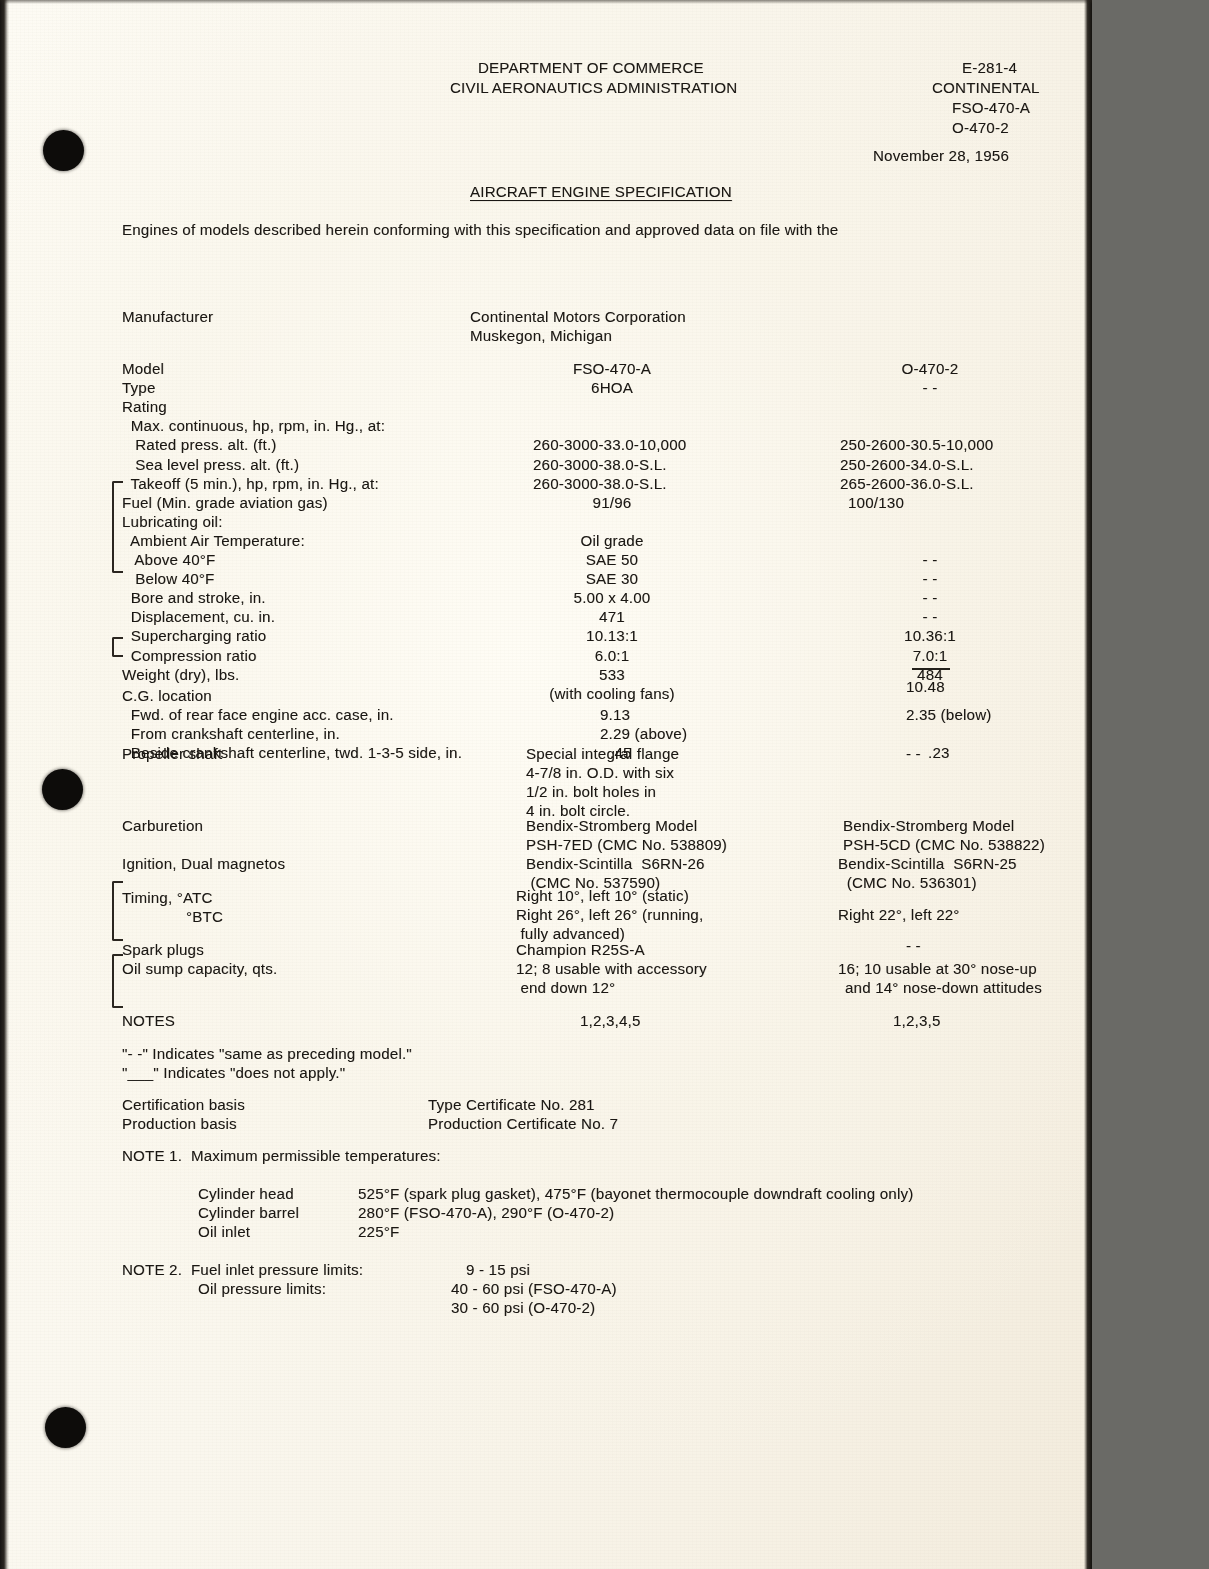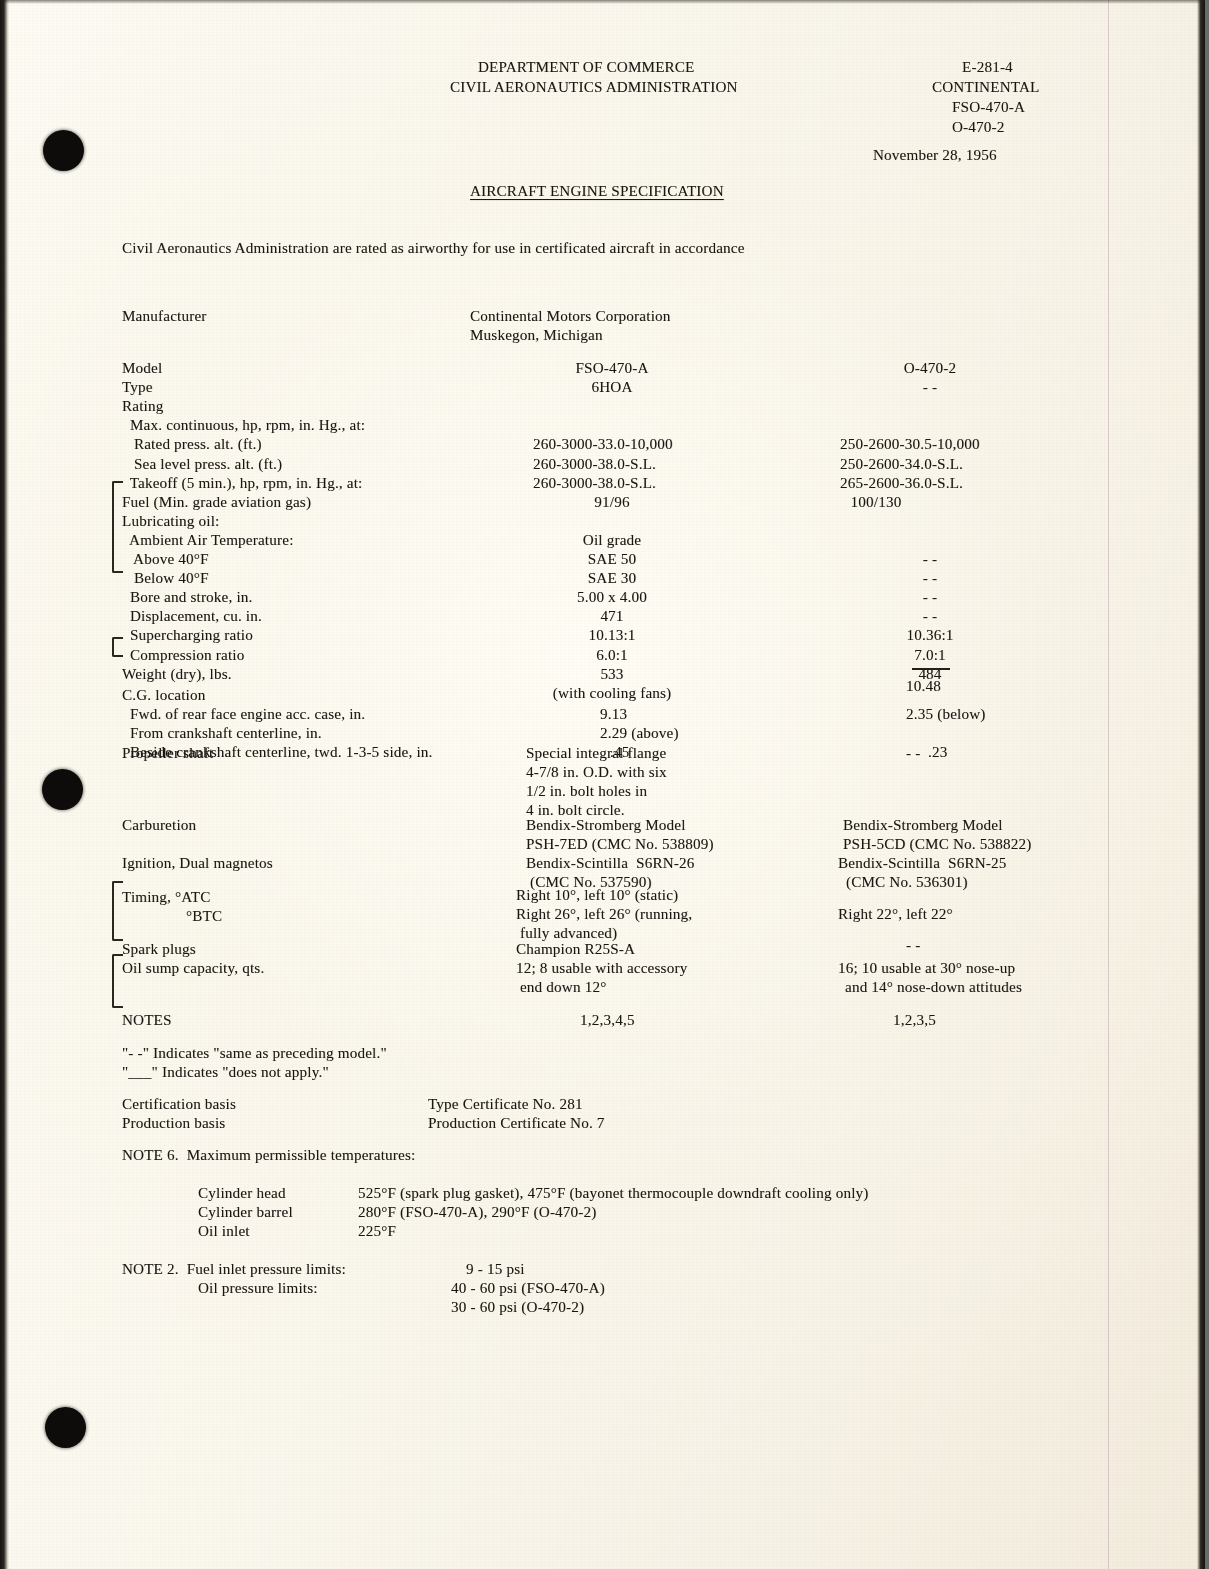--- a/index.html
+++ b/index.html
@@ -3,25 +3,25 @@
 <meta charset="utf-8">
 <title>Aircraft Engine Specification E-281-4</title>
 <style>
   html, body {
     margin: 0;
     padding: 0;
     background: #6a6a66;
   }
   #page {
     position: relative;
-    width: 1205px;
+    width: 1092px;
     height: 1569px;
     overflow: hidden;
     background: #fbf8ef;
-    font-family: Liberation Serif, serif;
+    font-family: Liberation Sans, sans-serif;
     color: #1a1713;
   }
   
   .paper-tone {
     position: absolute;
     inset: 0;
     background:
       radial-gradient(ellipse 70% 55% at 48% 42%, rgba(255,253,246,0.95) 0%, rgba(250,246,234,0.5) 55%, rgba(240,234,218,0.0) 100%),
       linear-gradient(105deg, #fdfbf4 0%, #faf7ee 38%, #f7f2e6 72%, #f3ecdd 100%);
     pointer-events: none;
@@ -116,21 +116,21 @@
     <div class="t" style="left:450px; top:80px;">CIVIL AERONAUTICS ADMINISTRATION</div>
 
     <div class="t" style="left:962px; top:60px;">E-281-4</div>
     <div class="t" style="left:932px; top:80px;">CONTINENTAL</div>
     <div class="t" style="left:952px; top:100px;">FSO-470-A</div>
     <div class="t" style="left:952px; top:120px;">O-470-2</div>
     <div class="t" style="left:873px; top:148px;">November 28, 1956</div>
 
     <div class="t ul" style="left:470px; top:184px;">AIRCRAFT ENGINE SPECIFICATION</div>
 
-    <div class="t" style="left:122px; top:241px;">Civil Aeronautics Administration are rated as airworthy for use in certificated aircraft in accordance</div>
+    <div class="t" style="left:122px; top:222px;">Engines of models described herein conforming with this specification and approved data on file with the</div>
 
     <div class="t" style="left:122px; top:309px;">Manufacturer</div>
     <div class="t" style="left:470px; top:309px;">Continental Motors Corporation</div>
     <div class="t" style="left:470px; top:328px;">Muskegon, Michigan</div>
 
     <div id="spec-table-mount">
         <div class="t" style="left: 122px; top: 361px;">Model</div>
         <div class="t" style="top: 361px; left: 612px; transform: translateX(-50%);">FSO-470-A</div>
         <div class="t" style="top: 361px; left: 930px; transform: translateX(-50%);">O-470-2</div>
         <div class="t" style="left: 122px; top: 380.1px;">Type</div>
@@ -238,21 +238,21 @@
     <div class="t" style="left:893px; top:1013px;">1,2,3,5</div>
 
     <div class="t" style="left:122px; top:1046px;">"- -" Indicates "same as preceding model."</div>
     <div class="t" style="left:122px; top:1065px;">"___" Indicates "does not apply."</div>
 
     <div class="t" style="left:122px; top:1097px;">Certification basis</div>
     <div class="t" style="left:428px; top:1097px;">Type Certificate No. 281</div>
     <div class="t" style="left:122px; top:1116px;">Production basis</div>
     <div class="t" style="left:428px; top:1116px;">Production Certificate No. 7</div>
 
-    <div class="t" style="left:122px; top:1148px;">NOTE 6.  Maximum permissible temperatures:</div>
+    <div class="t" style="left:122px; top:1148px;">NOTE 1.  Maximum permissible temperatures:</div>
 
     <div class="t" style="left:198px; top:1186px;">Cylinder head</div>
     <div class="t" style="left:358px; top:1186px;">525°F (spark plug gasket), 475°F (bayonet thermocouple downdraft cooling only)</div>
     <div class="t" style="left:198px; top:1205px;">Cylinder barrel</div>
     <div class="t" style="left:358px; top:1205px;">280°F (FSO-470-A), 290°F (O-470-2)</div>
     <div class="t" style="left:198px; top:1224px;">Oil inlet</div>
     <div class="t" style="left:358px; top:1224px;">225°F</div>
 
     <div class="t" style="left:122px; top:1262px;">NOTE 2.  Fuel inlet pressure limits:</div>
     <div class="t" style="left:466px; top:1262px;">9 - 15 psi</div>

